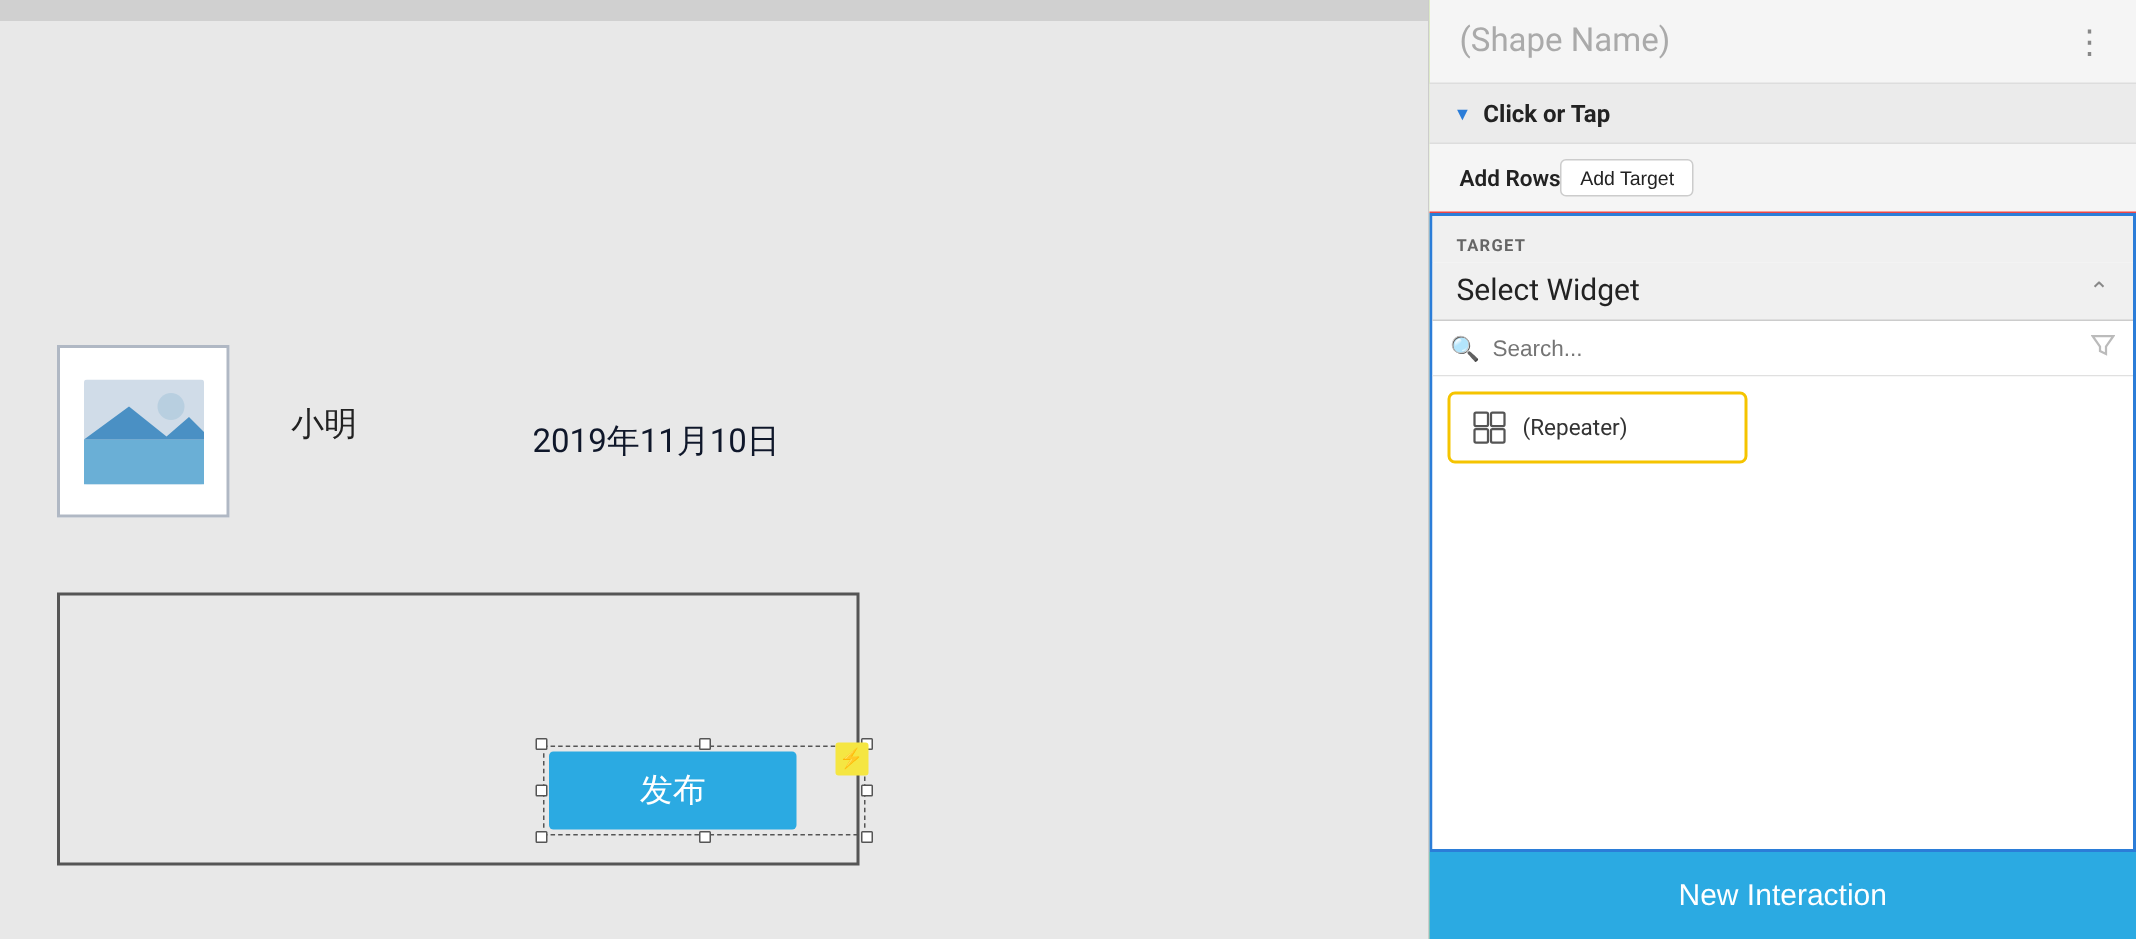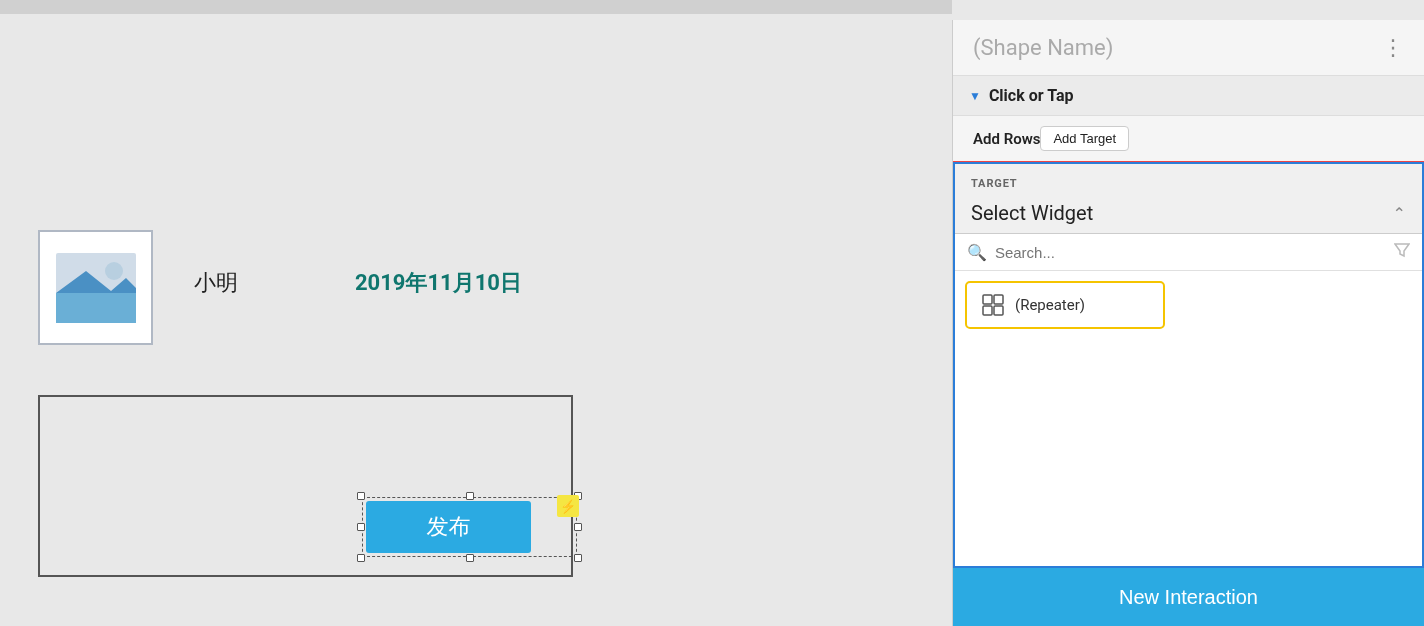--- a/index.html
+++ b/index.html
@@ -51,25 +51,24 @@
     .label-xiao-ming {
       position: absolute;
       top: 268px;
       left: 194px;
       font-size: 22px;
       color: #222;
     }
 
     .label-date {
       position: absolute;
-      top: 268px;
+      top: 279px;
       left: 355px;
       font-size: 22px;
-      color: #0f766e;
-      font-weight: bold;
+      color: #0f172a;
     }
 
     
     .rect-container {
       position: absolute;
       top: 395px;
       left: 38px;
       width: 535px;
       height: 182px;
       border: 2px solid #555;
@@ -136,21 +135,20 @@
       border-radius: 1px;
     }
 
     
     .right-panel {
       width: 472px;
       background: #bef264;
       display: flex;
       flex-direction: column;
       border-left: 1px solid #ccc;
-      margin-top: 20px;
     }
 
     
     .panel-header {
       height: 56px;
       background: #f5f5f5;
       display: flex;
       align-items: center;
       justify-content: space-between;
       padding: 0 20px;

